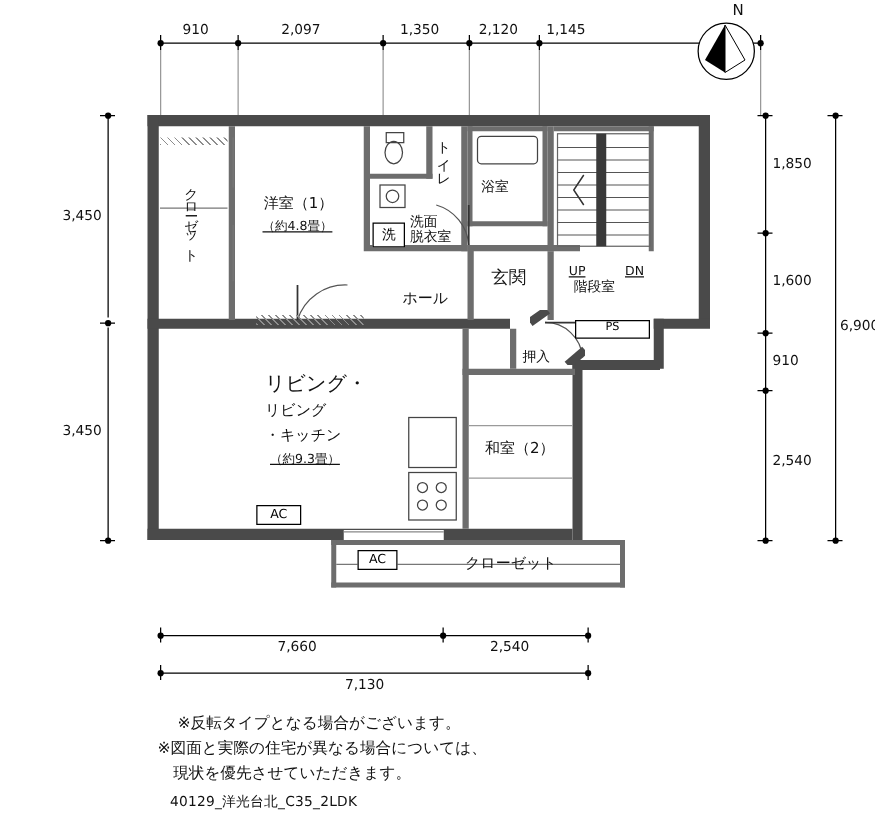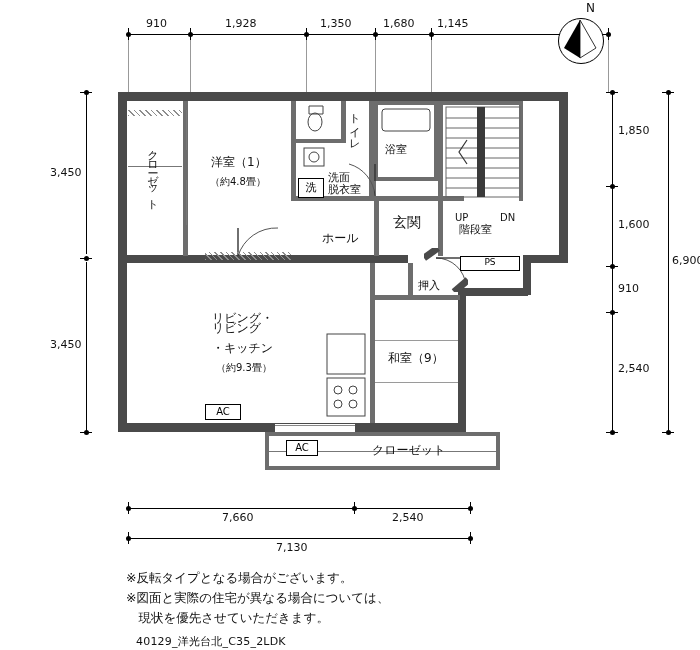--- a/index.html
+++ b/index.html
@@ -21,21 +21,21 @@
     width: 700px; height: 650px;
   }
   .abs { position: absolute; }
   .lbl {
     position: absolute;
     font-size: 11px;
     line-height: 12px;
     white-space: pre;
     color: #111;
   }
-  .lbl.sm { font-size: 10px; line-height: 11px; }
+  .lbl.sm { font-size: 10px; line-height: 11px; text-decoration: underline; }
   .vert {
     writing-mode: vertical-rl;
     text-orientation: upright;
   }
   .dimtxt {
     position: absolute;
     font-size: 11px;
     color: #111;
     white-space: nowrap;
   }
@@ -108,23 +108,23 @@
     <div class="bullet" style="left:606px; top:32px;"></div>
 
     <div class="vline" style="left:128px; top:40px; height:52px; background:#999;"></div>
     <div class="vline" style="left:190px; top:40px; height:52px; background:#999;"></div>
     <div class="vline" style="left:306px; top:40px; height:52px; background:#999;"></div>
     <div class="vline" style="left:375px; top:40px; height:52px; background:#999;"></div>
     <div class="vline" style="left:431px; top:40px; height:52px; background:#999;"></div>
     <div class="vline" style="left:608px; top:40px; height:52px; background:#999;"></div>
 
     <div class="dimtxt" style="left:146px; top:17px;">910</div>
-    <div class="dimtxt" style="left:225px; top:17px;">1,928</div>
+    <div class="dimtxt" style="left:225px; top:17px;">2,097</div>
     <div class="dimtxt" style="left:320px; top:17px;">1,350</div>
-    <div class="dimtxt" style="left:383px; top:17px;">1,680</div>
+    <div class="dimtxt" style="left:383px; top:17px;">2,120</div>
     <div class="dimtxt" style="left:437px; top:17px;">1,145</div>
   </div>
 
   <div>
     <div class="compass-circle" style="left:558px; top:18px; width:44px; height:44px;"></div>
 
     <svg class="abs" style="left:558px; top:18px;" width="44" height="44" viewBox="0 0 44 44">
       <path d="M22 2 L22 40 L6 30 Z" fill="#000"></path>
       <path d="M22 2 L22 40 L38 30 Z" fill="#ffffff" stroke="#000" stroke-width="0.8"></path>
     </svg>
@@ -306,23 +306,23 @@
     <div class="lbl" style="left:322px; top:232px; font-size:12px;">ホール</div>
 
     <div class="lbl" style="left:393px; top:216px; font-size:14px;">玄関</div>
 
     <div class="lbl sm" style="left:455px; top:212px;">UP</div>
     <div class="lbl sm" style="left:500px; top:212px;">DN</div>
     <div class="lbl" style="left:459px; top:224px; font-size:11px;">階段室</div>
 
     <div class="lbl" style="left:418px; top:280px; font-size:11px;">押入</div>
 
-    <div class="lbl" style="left:388px; top:352px; font-size:12px;">和室（9）</div>
-
-    <div class="lbl" style="left:212px; top:312px; font-size:12px;font-family:Liberation Serif, serif;">リビング・</div>
+    <div class="lbl" style="left:388px; top:352px; font-size:12px;">和室（2）</div>
+
+    <div class="lbl" style="left:212px; top:302px; font-size:16px;font-family:Liberation Serif, serif;">リビング・</div>
     <div class="lbl" style="left:212px; top:322px; font-size:12px;">リビング</div>
     <div class="lbl" style="left:212px; top:342px; font-size:12px;">・キッチン</div>
     <div class="lbl sm" style="left:216px; top:362px;">（約9.3畳）</div>
 
     <div class="lbl" style="left:372px; top:444px; font-size:12px;">クローゼット</div>
   </div>
 
   <div>
     <div class="hline" style="left:128px; top:508px; width:342px;"></div>
     <div class="vline" style="left:128px; top:502px; height:12px;"></div>
@@ -336,20 +336,20 @@
 
     <div class="hline" style="left:128px; top:538px; width:342px;"></div>
     <div class="vline" style="left:128px; top:532px; height:12px;"></div>
     <div class="vline" style="left:470px; top:532px; height:12px;"></div>
     <div class="bullet" style="left:126px; top:536px;"></div>
     <div class="bullet" style="left:468px; top:536px;"></div>
     <div class="dimtxt" style="left:276px; top:541px;">7,130</div>
   </div>
 
   <div>
-    <div class="notes" style="left:126px; top:568px;">※反転タイプとなる場合がございます。</div>
+    <div class="notes" style="left:142px; top:568px;">※反転タイプとなる場合がございます。</div>
     <div class="notes" style="left:126px; top:588px;">※図面と実際の住宅が異なる場合については、</div>
     <div class="notes" style="left:126px; top:608px;">　現状を優先させていただきます。</div>
   </div>
 
   <div class="code" style="left:136px; top:634px;">40129_洋光台北_C35_2LDK</div>
 
 </div>
 
 </body></html>

